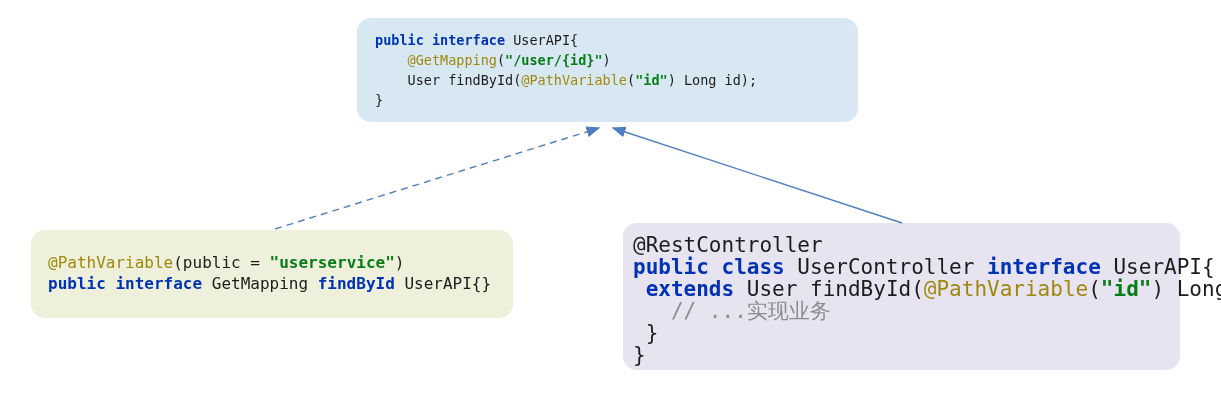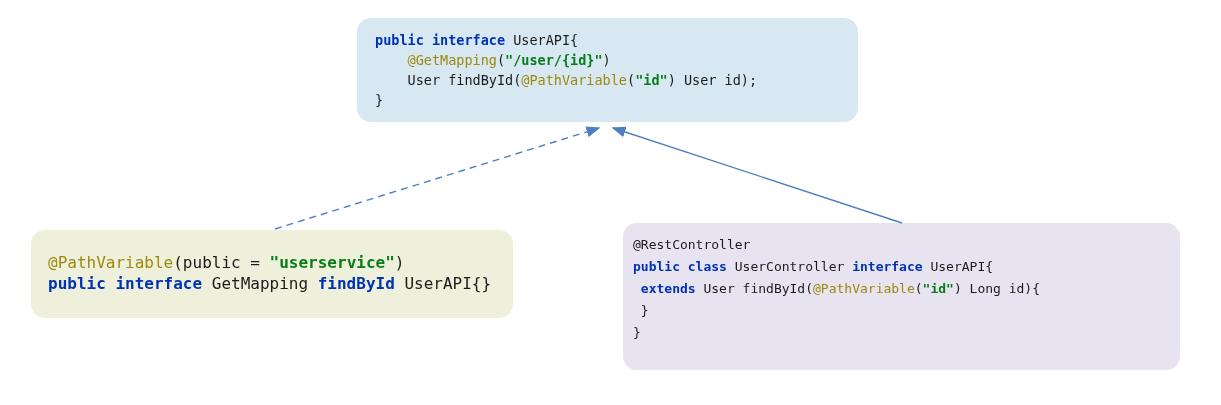--- a/index.html
+++ b/index.html
@@ -43,52 +43,53 @@
   .box-client{
     left:31px;top:230px;width:482px;height:88px;
     background:var(--client-box-bg);
     padding:22px 0 0 17px;
     font-size:16px;line-height:21px;
   }
   .box-controller{
     left:623px;top:223px;width:557px;height:147px;
     background:var(--controller-box-bg);
     padding:11px 0 0 10px;
-    font-size:13px;line-height:22px;
+    font-size:21px;line-height:22px;
   }
   svg.arrow-layer{
     position:absolute;left:0;top:0;
     width:1221px;height:405px;
     pointer-events:none;
   }
   svg.arrow-layer line{stroke:var(--arrow);stroke-width:1.4px;}
   svg.arrow-layer .dashed{stroke-dasharray:7 5;}
   svg.arrow-layer .head{fill:var(--arrow);}
 </style>
 </head>
 <body>
 
 <div class="canvas">
 
   <div class="code-box box-api">
       <div class="code-line"><span class="tk-kw">public interface</span><span class="tk-txt"> UserAPI{</span></div>
       <div class="code-line"><span class="tk-txt">    </span><span class="tk-ann">@GetMapping</span><span class="tk-txt">(</span><span class="tk-str">"/user/{id}"</span><span class="tk-txt">)</span></div>
-      <div class="code-line"><span class="tk-txt">    User findById(</span><span class="tk-ann">@PathVariable</span><span class="tk-txt">(</span><span class="tk-str">"id"</span><span class="tk-txt">) User id);</span></div>
+      <div class="code-line"><span class="tk-txt">    User findById(</span><span class="tk-ann">@PathVariable</span><span class="tk-txt">(</span><span class="tk-str">"id"</span><span class="tk-txt">) Long id);</span></div>
       <div class="code-line"><span class="tk-txt">}</span></div>
     </div>
 
   <div class="code-box box-client">
       <div class="code-line"><span class="tk-ann">@PathVariable</span><span class="tk-txt">(public = </span><span class="tk-str">"userservice"</span><span class="tk-txt">)</span></div>
       <div class="code-line"><span class="tk-kw">public interface</span><span class="tk-txt"> GetMapping </span><span class="tk-kw">findById</span><span class="tk-txt"> UserAPI{}</span></div>
     </div>
 
   <div class="code-box box-controller">
       <div class="code-line"><span class="tk-txt">@RestController</span></div>
       <div class="code-line"><span class="tk-kw">public class</span><span class="tk-txt"> UserController </span><span class="tk-kw">interface</span><span class="tk-txt"> UserAPI{</span></div>
       <div class="code-line"><span class="tk-txt"> </span><span class="tk-kw">extends</span><span class="tk-txt"> User findById(</span><span class="tk-ann">@PathVariable</span><span class="tk-txt">(</span><span class="tk-str">"id"</span><span class="tk-txt">) Long id){</span></div>
+      <div class="code-line"><span class="tk-com">   // ...实现业务</span></div>
       <div class="code-line"><span class="tk-txt"> }</span></div>
       <div class="code-line"><span class="tk-txt">}</span></div>
     </div>
 
   <svg class="arrow-layer" viewBox="0 0 1221 405" xmlns="http://www.w3.org/2000/svg">
     <defs>
       <marker id="ah" viewBox="0 0 10 8" refX="9" refY="4" markerWidth="10" markerHeight="8" orient="auto">
         <path class="head" d="M0,0 L10,4 L0,8 Z"></path>
       </marker>
     </defs>

